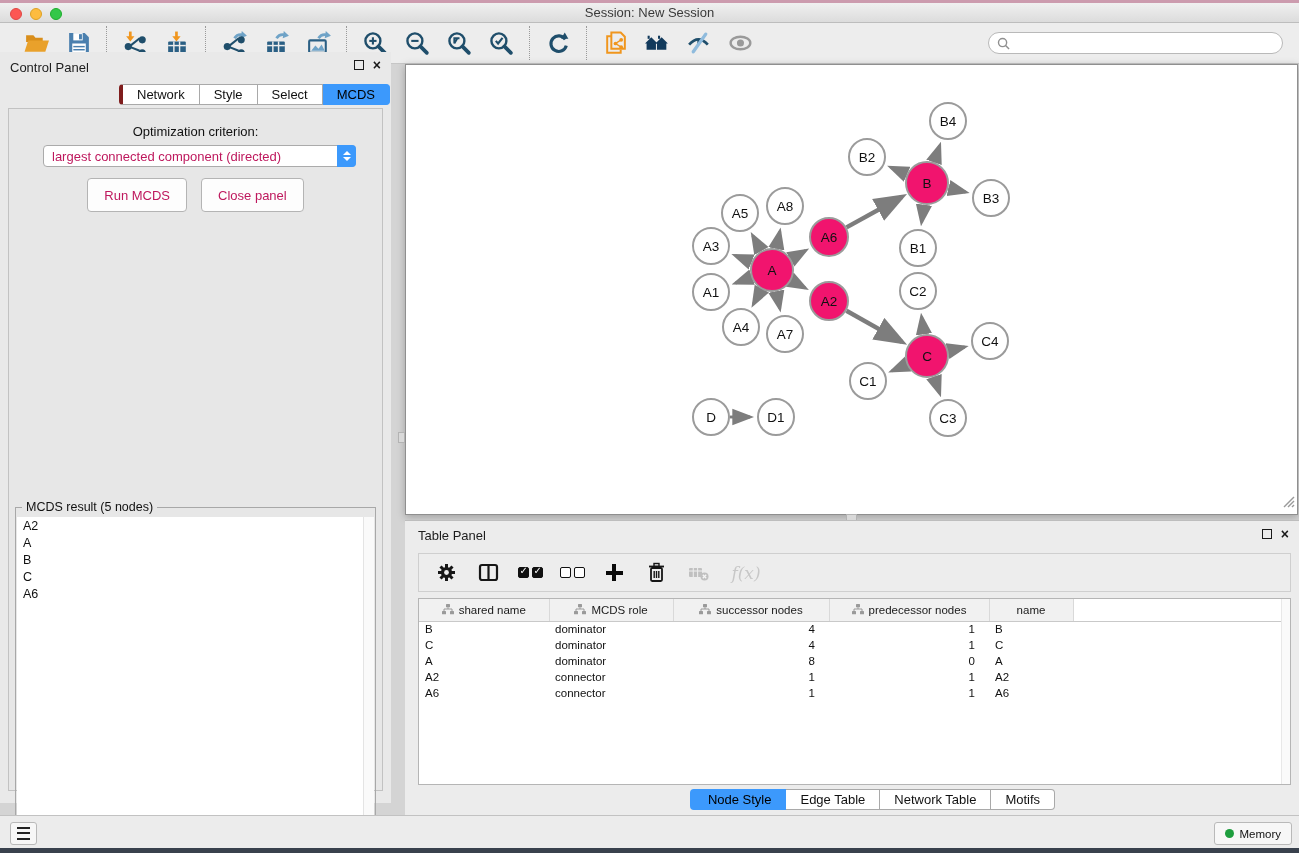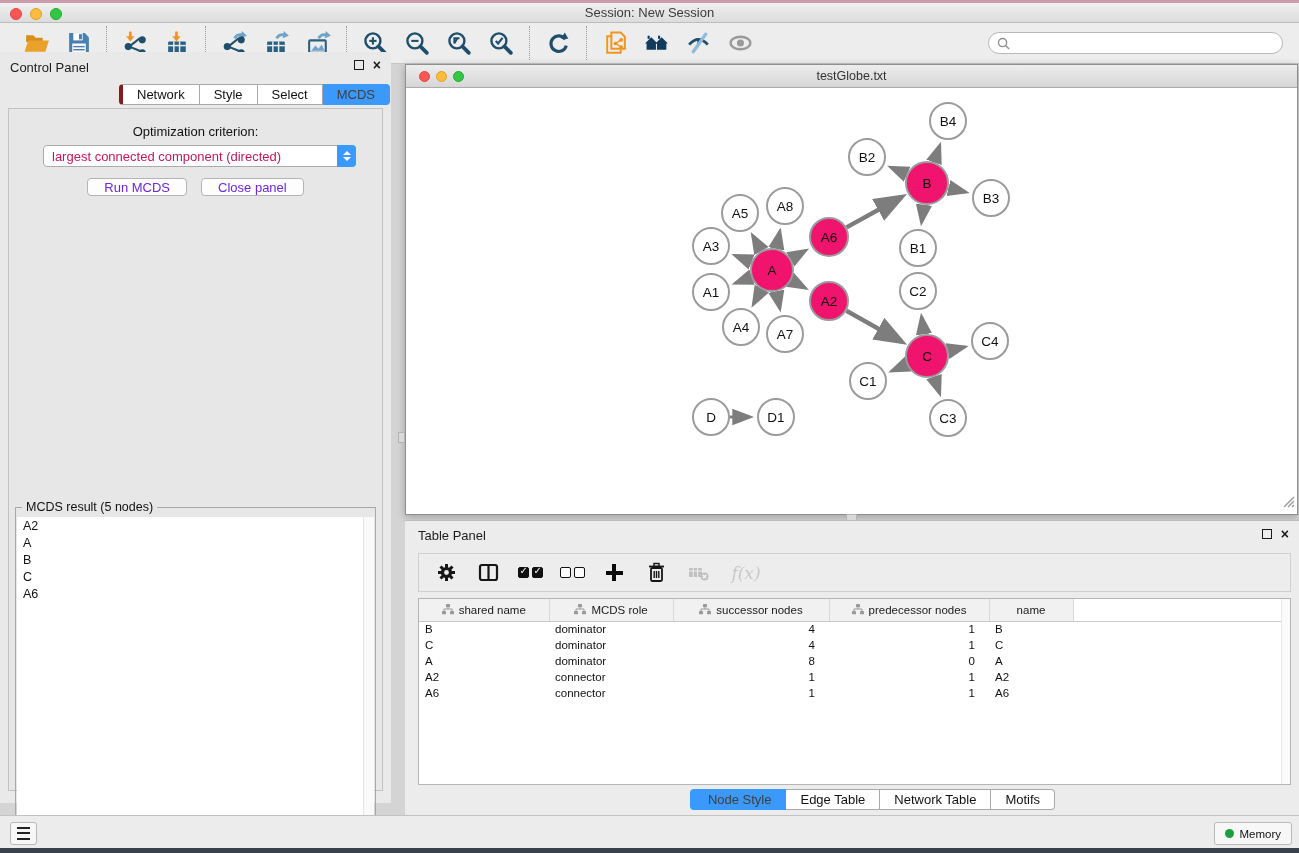--- a/index.html
+++ b/index.html
@@ -37,34 +37,34 @@
   .panel-head .ph-title { font-size:13px; color:#1d1d1d; }
   .ph-icons { position:absolute; right:10px; top:8px; display:flex; gap:9px; align-items:center; }
   .float-ic { width:10px; height:10px; border:1.5px solid #1a1a1a; background:transparent; }
   .close-ic { font-size:14px; font-weight:bold; color:#1a1a1a; line-height:10px; }
 
   .seg-tabs { position:absolute; left:78px; top:32px; display:flex; }
   .seg-tab { height:21px; padding:0 14px; font-size:13px; display:flex; align-items:center; justify-content:center;
     background:#fff; border:1px solid #A9A9A9; border-left:none; color:#111; }
   .seg-tab:first-child { border-left:4px solid #7f1d1d; border-radius:4px 0 0 4px;margin-left:41px; }
   .seg-tab:last-child { border-radius:0 4px 4px 0; }
-  .seg-tab.active { background:#3C99FC; border-color:#3C99FC; color:#404040; }
+  .seg-tab.active { background:#3C99FC; border-color:#3C99FC; color:#000000; }
 
   .cp-box { position:absolute; left:8px; top:56px; width:375px; height:683px; border:1px solid #C2C2C2; background:#E7E7E7; }
   .opt-label { position:absolute; left:0; top:15px; width:100%; text-align:center; font-size:13px; color:#111; }
   .combo { position:absolute; left:34px; top:36px; width:313px; height:22px; background:#fff; border:1px solid #ABABAB;
     border-radius:4px; display:flex; align-items:center; }
   .combo .combo-text { flex:1; font-size:13px; padding-left:8px; color:#be185d; white-space:nowrap; overflow:hidden; }
   .combo .stepper { width:19px; height:22px; margin:-1px -1px -1px 0; background:#3C99FC; border-radius:0 4px 4px 0;
     display:flex; flex-direction:column; align-items:center; justify-content:center; gap:2px; }
   .chev-up { width:0; height:0; border-left:4px solid transparent; border-right:4px solid transparent; border-bottom:4px solid #fff; }
   .chev-dn { width:0; height:0; border-left:4px solid transparent; border-right:4px solid transparent; border-top:4px solid #fff; }
   .cp-buttons { position:absolute; left:0; top:69px; width:100%; display:flex; justify-content:center; gap:14px; }
-  .btn { height:18px; padding:0 16px; background:#FDFDFD; border:1px solid #B4B4B4; border-radius:4px;
-    font-size:13px; color:#6d28d9; display:flex; align-items:center; }
+  .btn { height:34px; padding:0 16px; background:#FDFDFD; border:1px solid #B4B4B4; border-radius:4px;
+    font-size:13px; color:#be185d; display:flex; align-items:center; }
 
   .result-box { position:absolute; left:6px; top:398px; width:361px; height:341px; border:1px solid #A8A8A8; }
   .result-legend { position:absolute; left:6px; top:-8px; background:#E7E7E7; padding:0 4px; font-size:12.5px; color:#111; }
   .result-list { position:absolute; left:1px; top:9px; right:12px; bottom:1px; background:#fff; overflow:hidden; }
   .result-item { font-size:12.5px; color:#111; padding:1.5px 0 1.5px 6px; }
   .result-scroll { position:absolute; top:9px; right:1px; width:11px; bottom:1px; background:#FAFAFA; border-left:1px solid #E4E4E4; }
 
   
   .net-window { position:absolute; left:405px; top:64px; width:893px; height:451px;
     border:1px solid #8F8F8F; background:#fff; box-shadow:0 2px 8px rgba(0,0,0,0.25); }
@@ -366,28 +366,20 @@
             <div class="result-item">B</div>
             <div class="result-item">C</div>
             <div class="result-item">A6</div>
           </div>
         <div class="result-scroll"></div>
       </div>
     </div>
   </div>
 
   <div class="net-window">
-    <div class="net-titlebar">
-      <div class="net-lights">
-        <span class="light red"></span>
-        <span class="light yellow"></span>
-        <span class="light green"></span>
-      </div>
-      <span class="title">testGlobe.txt</span>
-    </div>
     <div class="net-canvas">
       <svg id="graph-svg" width="891" height="426">
           <defs>
             <marker id="arr" viewBox="0 0 8 6" refX="6.5" refY="3" markerWidth="7.5" markerHeight="6" orient="auto">
               <path d="M0 0 L8 3 L0 6 z" fill="#7D7D7D"></path>
             </marker>
           </defs>
           <line x1="355.230235352432" y1="162.8163567215194" x2="346.7279036743986" y2="147.6715784200225" stroke="#7D7D7D" stroke-width="2.9" marker-end="url(#arr)"></line>
           <line x1="370.3793183343823" y1="160.44027896919482" x2="373.8244419684573" y2="143.47967030913338" stroke="#7D7D7D" stroke-width="2.9" marker-end="url(#arr)"></line>
           <line x1="345.52754906265756" y1="173.94526520498002" x2="329.194714744132" y2="167.51923203047818" stroke="#7D7D7D" stroke-width="2.9" marker-end="url(#arr)"></line>

